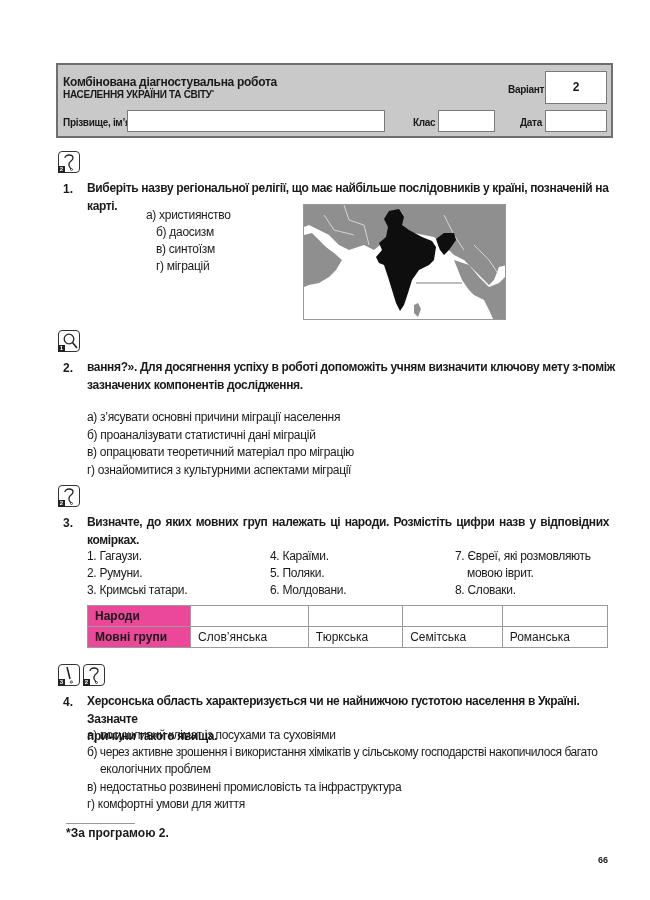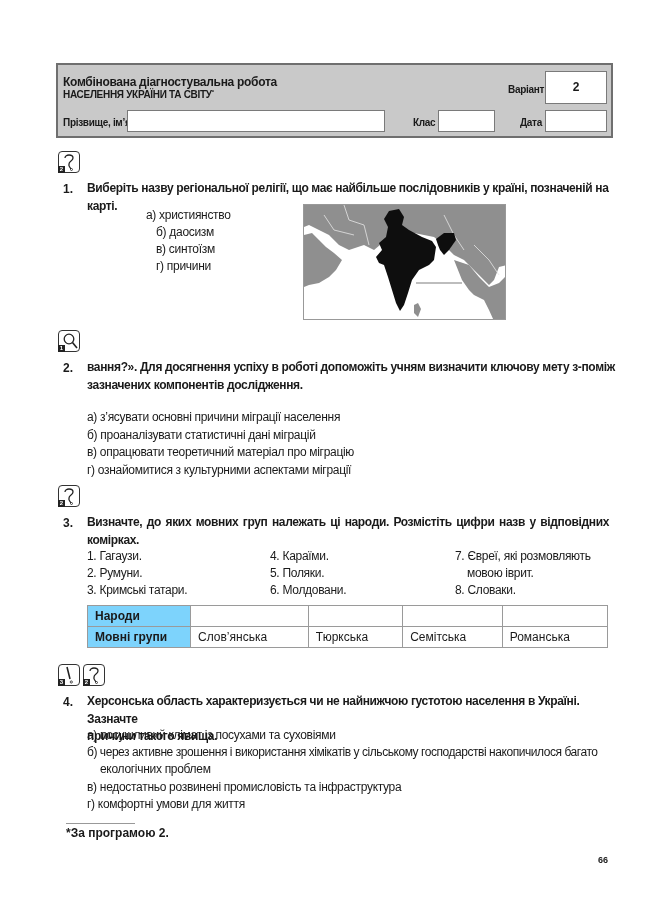--- a/index.html
+++ b/index.html
@@ -30,21 +30,21 @@
   }
   .icon-box svg { position: absolute; left: 3px; top: 1px; }
   .q-num { position: absolute; font-size: 12px; font-weight: bold; }
   .q-text { position: absolute; font-size: 12px; font-weight: bold; line-height: 17.5px; letter-spacing: -0.35px; }
   .opt { position: absolute; font-size: 12px; line-height: 17.5px; letter-spacing: -0.3px; }
   .map-box { position: absolute; left: 303px; top: 204px; width: 203px; height: 116px; border: 1px solid #999; box-sizing: border-box; overflow: hidden; background: #fff; }
   table.lang {
     position: absolute; left: 87px; top: 605px; width: 521px; border-collapse: collapse; font-size: 12px;
   }
   table.lang td { border: 1px solid #9a9a9a; height: 21px; padding: 0 7px; box-sizing: border-box; }
-  table.lang td.hd { background: #7dd3fc; font-weight: bold; width: 103px; }
+  table.lang td.hd { background: #ec4899; font-weight: bold; width: 103px; }
   .footnote-rule { position: absolute; left: 66px; top: 823px; width: 69px; height: 1px; background: #999; }
   .footnote { position: absolute; left: 66px; top: 826px; font-size: 12px; font-weight: bold; }
   .page-num { position: absolute; left: 598px; top: 847px; font-size: 9px; font-weight: bold; margin-top: 8px; }
 </style>
 </head>
 <body>
 
 <div class="header-box">
   <div class="hdr-title1">Комбінована діагностувальна робота</div>
   <div class="hdr-title2"><span>НАСЕЛЕННЯ УКРАЇНИ ТА СВІТУ</span><sup>*</sup></div>
@@ -64,21 +64,21 @@
       <circle cx="9.5" cy="16.5" r="1" fill="none" stroke="#222" stroke-width="0.8"></circle>
     </svg>
   <div class="num">2</div>
 </div>
 <div class="q-num" style="left:63px; top:182px;">1.</div>
 <div class="q-text" style="left:87px; top:180px; width:530px;">Виберіть назву регіональної релігії, що має найбільше послідовників у країні, позначеній на карті.</div>
 
 <div class="opt" style="left:146px; top:207px;">а) християнство</div>
 <div class="opt" style="left:156px; top:224px;">б) даосизм</div>
 <div class="opt" style="left:156px; top:241px;">в) синтоїзм</div>
-<div class="opt" style="left:156px; top:258px;">г) причини</div>
+<div class="opt" style="left:156px; top:258px;">г) міграцій</div>
 
 <div class="map-box">
   <svg width="203" height="116" viewBox="0 0 203 116">
     <rect width="203" height="116" fill="#ffffff"></rect>
 
     <path d="M0 0 L203 0 L203 60 L195 62 L190 75 L185 80 L175 70 L160 55 L150 50 L140 40 L130 32 L110 28 L95 25 L82 35 L70 45 L60 40 L45 45 L35 40 L25 30 L15 25 L5 20 L0 22 Z" fill="#8f8f8f"></path>
 
     <path d="M0 30 L8 28 L15 35 L22 42 L30 48 L38 55 L32 65 L25 72 L15 78 L5 80 L0 82 Z" fill="#8f8f8f"></path>
 
     <path d="M150 55 L165 60 L175 72 L185 82 L195 78 L203 70 L203 116 L190 116 L185 105 L180 95 L170 90 L165 85 L158 75 Z" fill="#8f8f8f"></path>

